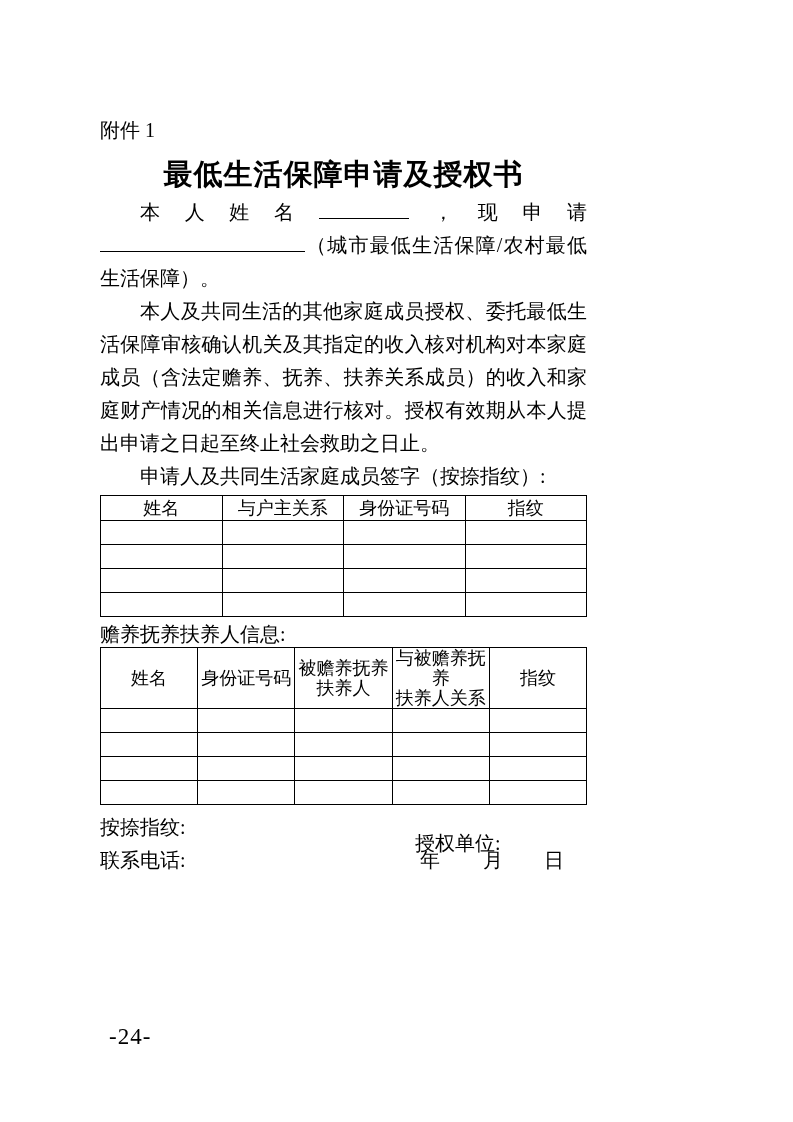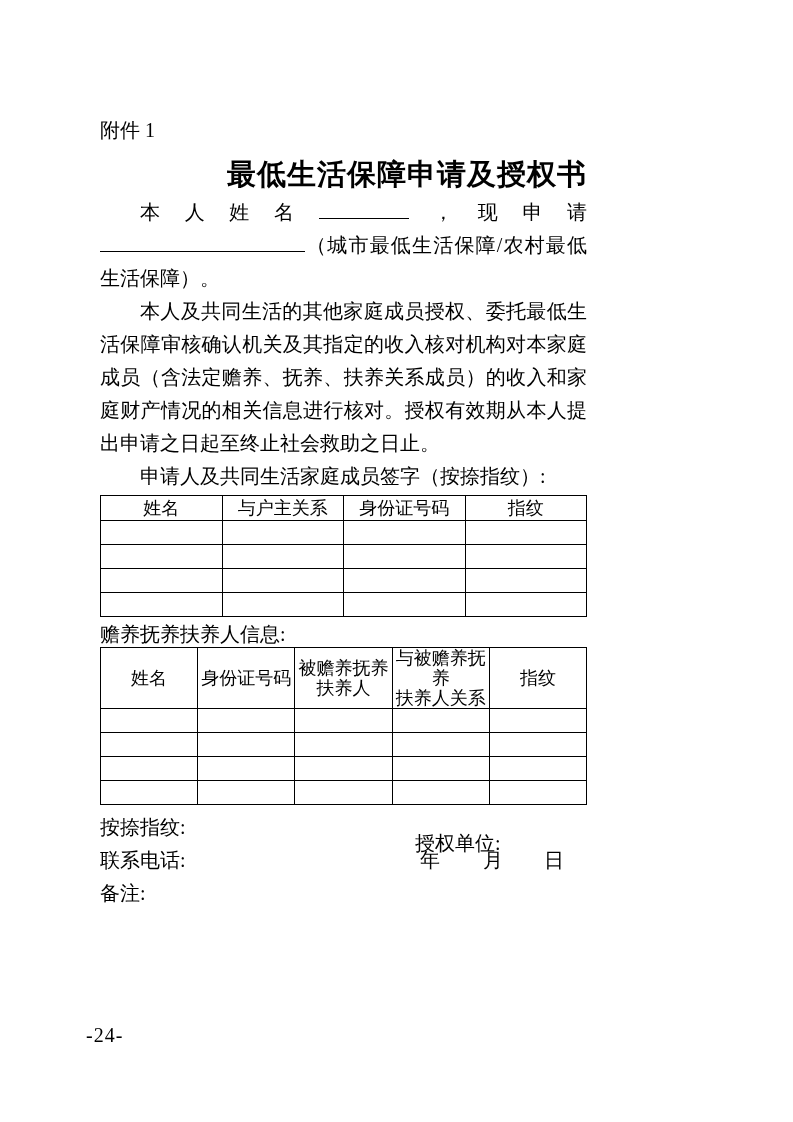--- a/index.html
+++ b/index.html
@@ -15,21 +15,21 @@
     overflow: hidden;
   }
   .attachment {
     font-size: 20px;
     line-height: 28px;
   }
   .doc-title {
     margin: 8px 0 0 0;
     font-size: 29px;
     font-weight: bold;
-    text-align: right;
+    text-align: center;
     line-height: 44px;
     letter-spacing: 1px;
   }
   .para {
     margin: 0;
     font-size: 20px;
     line-height: 33px;
     text-align: justify;
   }
   .indent { text-indent: 2em; }
@@ -76,23 +76,23 @@
     line-height: 33px;
     height: 33px;
   }
   .footer-right { position: absolute; left: 315px; top: 16px; }
   .date-year  { position: absolute; left: 320px; top: 0; }
   .date-month { position: absolute; left: 383px; top: 0; }
   .date-day   { position: absolute; left: 444px; top: 0; }
 
   .page-num {
     position: absolute;
-    left: 86px;
+    left: 109px;
     top: 1024px;
-    font-size: 20px;
+    font-size: 23px;
     letter-spacing: 1px;
   }
 </style>
 </head>
 <body>
 
 <div class="page">
 
   <div class="attachment">附件 1</div>
 
@@ -190,20 +190,17 @@
     <div class="footer-row">
       <span>按捺指纹:</span>
       <span class="footer-right">授权单位:</span>
     </div>
     <div class="footer-row">
       <span>联系电话:</span>
       <span class="date-year">年</span>
       <span class="date-month">月</span>
       <span class="date-day">日</span>
     </div>
-    <div class="footer-row">
-      <span>备注:</span>
-    </div>
   </div>
 
   <div class="page-num">-24-</div>
 
 </div>
 
 </body></html>

